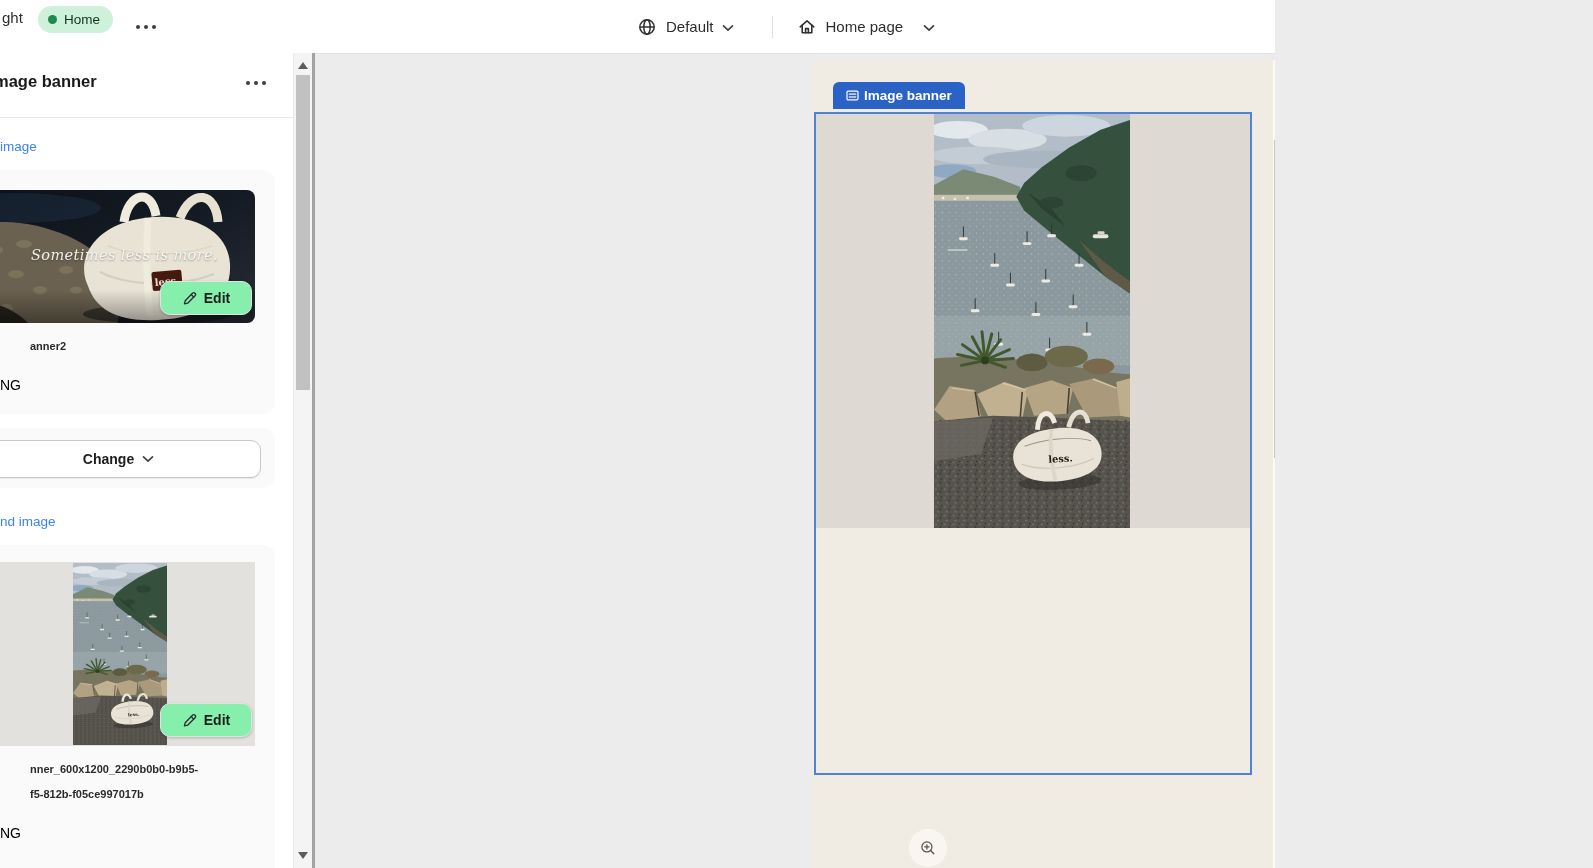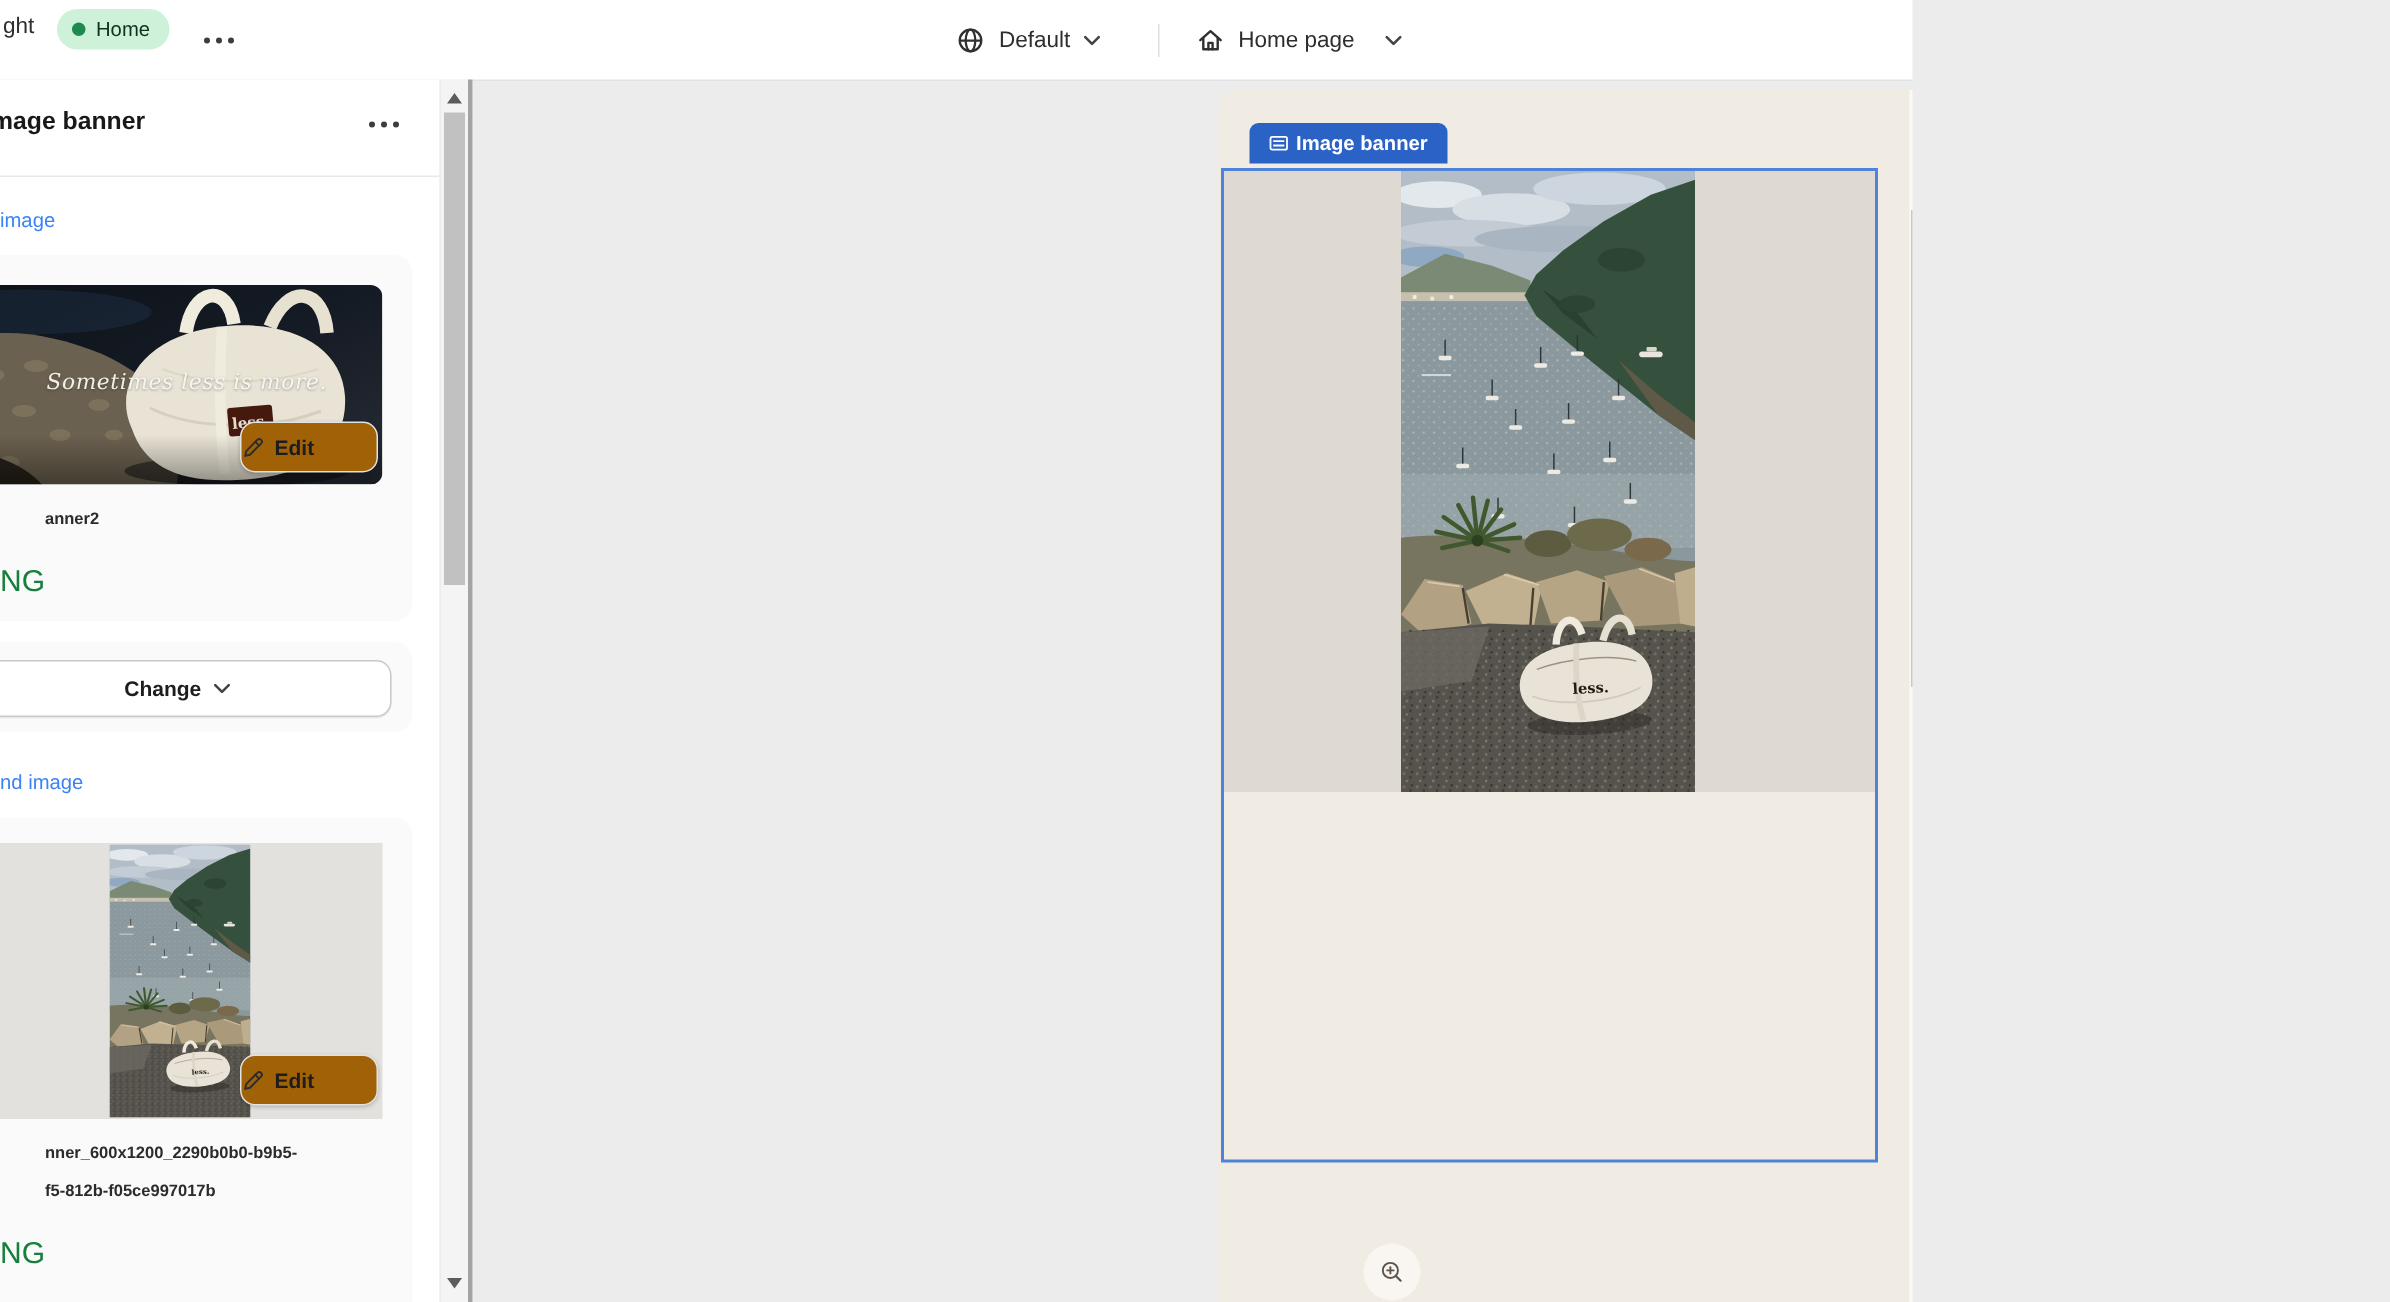--- a/index.html
+++ b/index.html
@@ -26,25 +26,25 @@
   
   .sidebar{position:absolute;left:0;top:53px;width:312px;height:815px;background:#fff;overflow:hidden;border-right:3px solid #a3a3a3;}
   .sb-title{position:absolute;left:-6px;top:19px;font-size:16.5px;font-weight:700;color:#191919;white-space:nowrap;}
   .sb-divider{position:absolute;left:0;top:64px;width:293px;height:1px;background:#e8e8e8;}
   .sb-label{position:absolute;left:0;font-size:13.5px;color:#3b82f6;white-space:nowrap;}
   .card{position:absolute;left:-24px;width:299px;background:#fafafa;border-radius:12px;}
   .imgwrap{position:absolute;left:0;top:20px;width:279px;height:133px;border-radius:8px;overflow:hidden;cursor:pointer;}
   .overlay-script{position:absolute;left:18px;right:0;top:57px;text-align:center;
                   font-family:"DejaVu Serif",serif;font-style:italic;font-size:14.5px;letter-spacing:.4px;
                   color:rgba(250,248,242,.95);text-shadow:0 1px 2px rgba(0,0,0,.35);white-space:nowrap;}
-  .edit-btn{position:absolute;width:90px;height:32px;border-radius:10px;background:#a16207;border:1px solid #e2e2e2;
-            box-shadow:0 1px 3px rgba(0,0,0,.22);display:flex;align-items:center;gap:7px;
+  .edit-btn{position:absolute;width:90px;height:32px;border-radius:10px;background:#86efac;border:1px solid #e2e2e2;
+            box-shadow:0 1px 3px rgba(0,0,0,.22);display:flex;align-items:center;justify-content:center;gap:7px;
             font-size:14px;font-weight:700;color:#1d1d1d;cursor:pointer;}
   .fname{position:absolute;left:24px;font-size:11px;font-weight:600;color:#2b2b2b;white-space:nowrap;margin-left:30px;}
-  .ftype{position:absolute;left:24px;font-size:20px;color:#15803d;white-space:nowrap;}
+  .ftype{position:absolute;left:24px;font-size:14px;color:#000000;white-space:nowrap;}
   .change-btn{position:absolute;left:0;top:12px;width:283px;height:36px;border-radius:10px;background:#fff;
               border:1px solid #c9c9c9;box-shadow:0 1px 0 rgba(0,0,0,.07);display:flex;align-items:center;
               justify-content:center;gap:8px;font-size:14px;font-weight:700;color:#1d1d1d;cursor:pointer;}
   .thumbstrip{position:absolute;left:0;top:17px;width:279px;height:184px;background:#e2e1de;overflow:hidden;}
   
   .sb-track{position:absolute;left:293px;top:0;width:19px;height:815px;background:#f4f4f4;border-left:1px solid #ebebeb;}
   .sb-thumb{position:absolute;left:2px;top:22px;width:14px;height:315px;background:#c1c1c1;}
   .tri-up{width:0;height:0;border-left:5px solid transparent;border-right:5px solid transparent;border-bottom:7px solid #5c5c5c;}
   .tri-down{width:0;height:0;border-left:5px solid transparent;border-right:5px solid transparent;border-top:7px solid #5c5c5c;}
   

